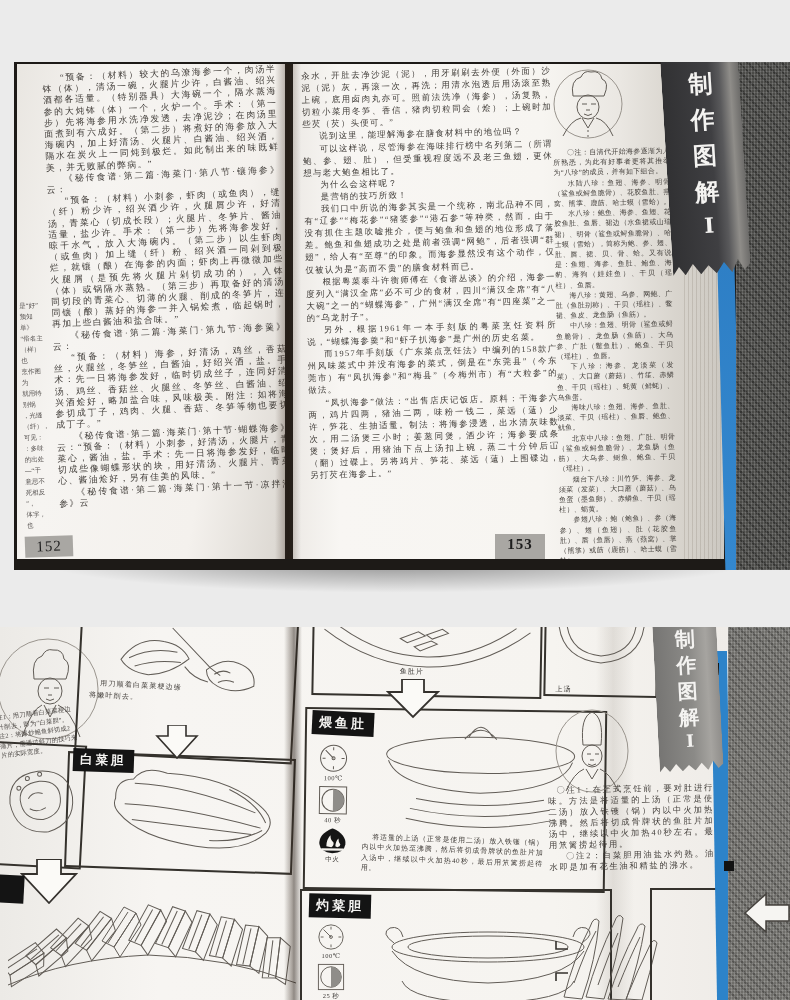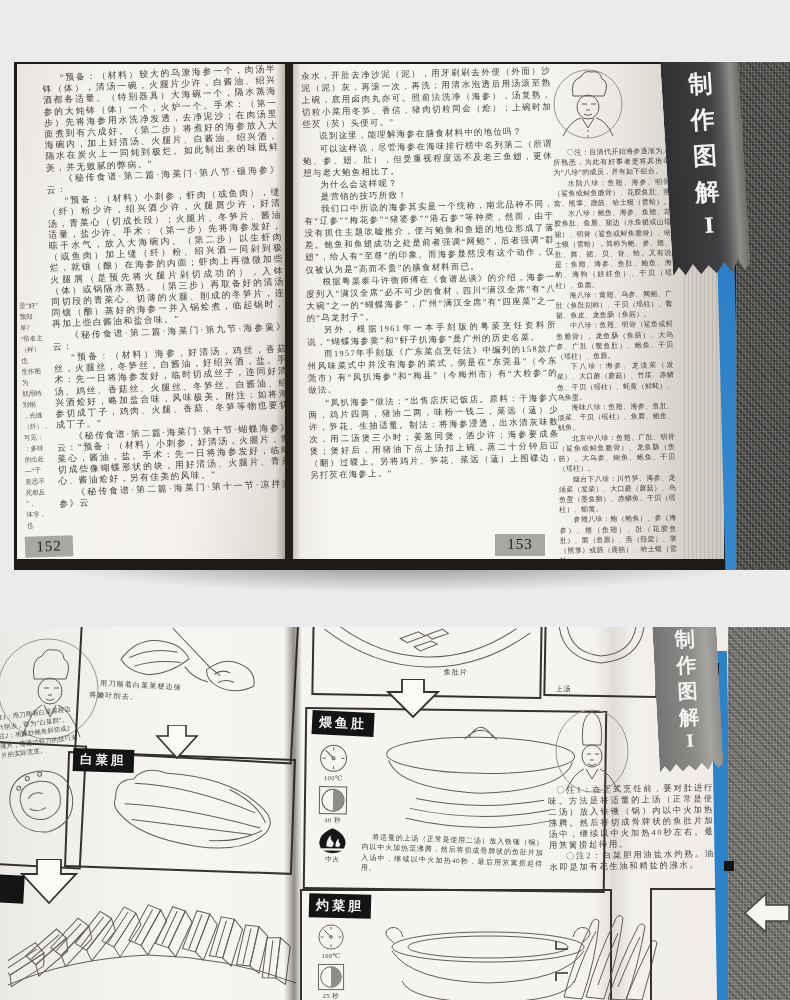--- a/index.html
+++ b/index.html
@@ -27,21 +27,21 @@
     color:#565250;white-space:pre-line;transform:rotate(-2deg);transform-origin:left top;overflow:hidden;height:250px;}
   .lp-text{position:absolute;left:25px;top:9px;width:234px;transform:rotate(-2.3deg);transform-origin:left top;
     font-size:8.8px;line-height:11.2px;letter-spacing:1.4px;color:#3e3a36;text-align:justify;}
   .lp-text p,.rp-text p{margin:0;text-indent:2em;}
   .rp-text{position:absolute;left:8px;top:7px;width:250px;transform:rotate(-1.3deg);transform-origin:left top;
     font-size:8.4px;line-height:12.1px;letter-spacing:1.3px;color:#3e3a36;text-align:justify;}
   .rp-text p.nohang{text-indent:0;}
   .pagenum{position:absolute;background:#a9a7a3;color:#1d1d1d;font-size:15px;line-height:21px;
     text-align:center;letter-spacing:1px;}
   .pn-left{left:8px;top:472px;width:48px;height:21px;transform:rotate(-2deg);}
-  .pn-right{left:202px;top:470px;width:50px;height:22px;}
+  .pn-right{left:202px;top:470px;width:50px;height:36px;font-weight:bold;}
   .rp-notes{position:absolute;left:258px;top:0;width:124px;}
   .chef-top{position:absolute;left:0;top:2px;}
   .notes-text{position:absolute;left:2px;top:84px;width:117px;font-size:7px;line-height:10.2px;
     letter-spacing:.3px;color:#45413d;text-align:justify;transform:rotate(-1deg);transform-origin:left top;}
   .notes-text p{margin:0;text-indent:2em;}
   
   .tab{color:#f4f3f1;z-index:9;
     clip-path:polygon(0 0,100% 0,100% 96%,92% 99%,84% 94%,76% 100%,66% 95%,56% 100%,46% 96%,36% 100%,26% 95%,16% 100%,8% 96%,0 100%);}
   .tab-top{position:absolute;left:646px;top:-4px;width:78px;height:216px;transform:rotate(-3.5deg);transform-origin:50% 0;
     background:linear-gradient(to right,#313133 0%,#3f3f42 60%,#59595b 74%,#8f8d89 88%,#6c6b69 100%);}
@@ -291,21 +291,21 @@
     <div class="curve-b"></div>
 
     <div class="bx" style="left:312px;top:-8px;width:226px;height:74px;transform:rotate(1deg);">
       <svg class="abs" style="left:8px;top:0;" width="210" height="50" viewBox="0 0 210 50">
         <g class="line-art">
           <path d="M2,10 Q50,46 105,46 Q160,46 208,10"></path>
           <path d="M16,6 Q58,36 105,36 Q152,36 194,6"></path>
           <path d="M78,18 l18,-7 l7,4 l-18,7 Z M104,14 l16,-6 l6,4 l-16,6 Z M92,26 l17,-6 l6,3 l-17,7 Z"></path>
         </g>
       </svg>
-      <div class="small-label" style="left:86px;top:46px;margin-left:44px;">鱼肚片</div>
+      <div class="small-label" style="left:86px;top:46px;">鱼肚片</div>
     </div>
 
     <svg class="abs" style="left:386px;top:52px;z-index:6;" width="54" height="40" viewBox="0 0 54 40">
       <polygon points="16,0 38,0 38,13 52,13 27,38 2,13 16,13" fill="#fbfaf7" stroke="#34312d" stroke-width="1.8"></polygon>
     </svg>
 
     <div class="bx" style="left:304px;top:82px;width:298px;height:178px;transform:rotate(0.8deg);">
       <div class="blabel" style="left:5px;top:2px;font-size:13px;transform:rotate(2deg);">煨鱼肚</div>
       <div class="icon-col" style="left:8px;top:34px;">
         <svg width="30" height="30" viewBox="0 0 30 30">

